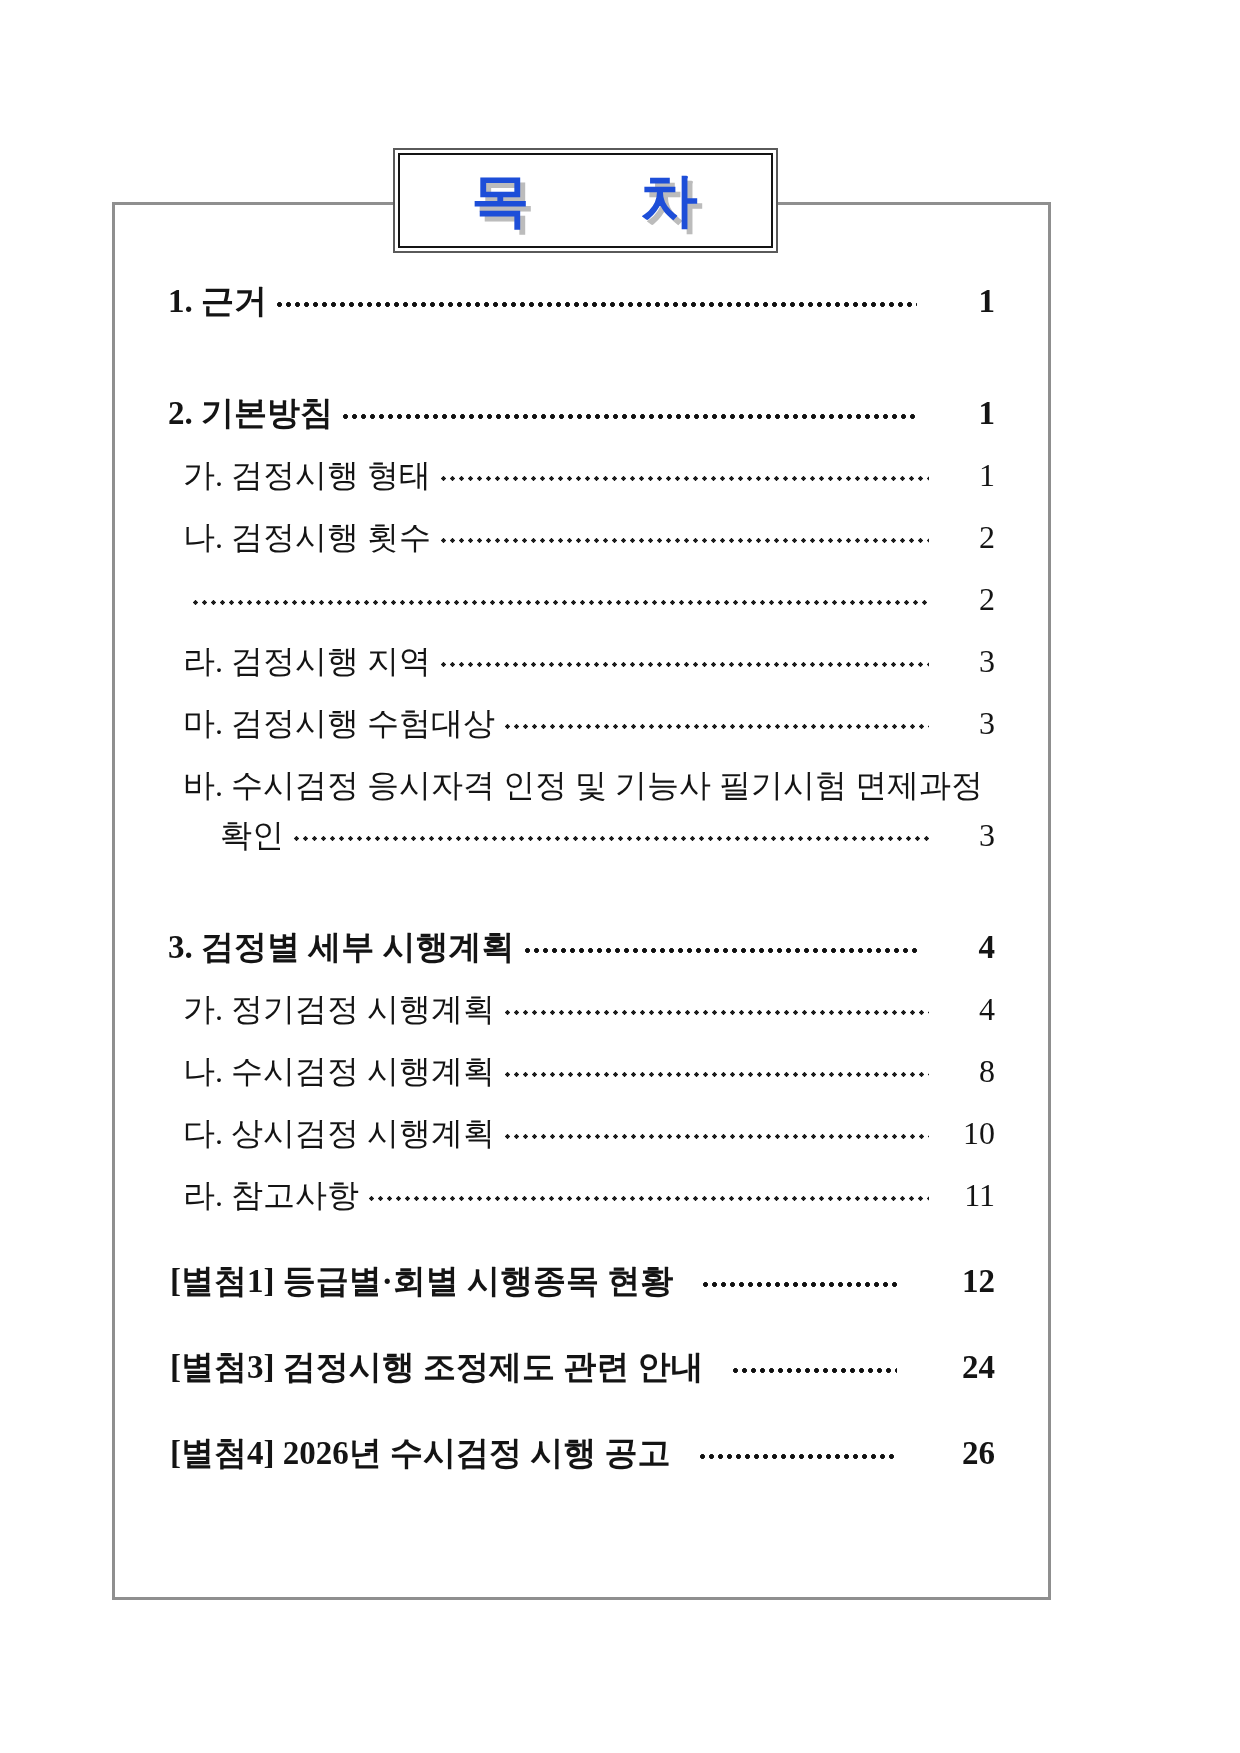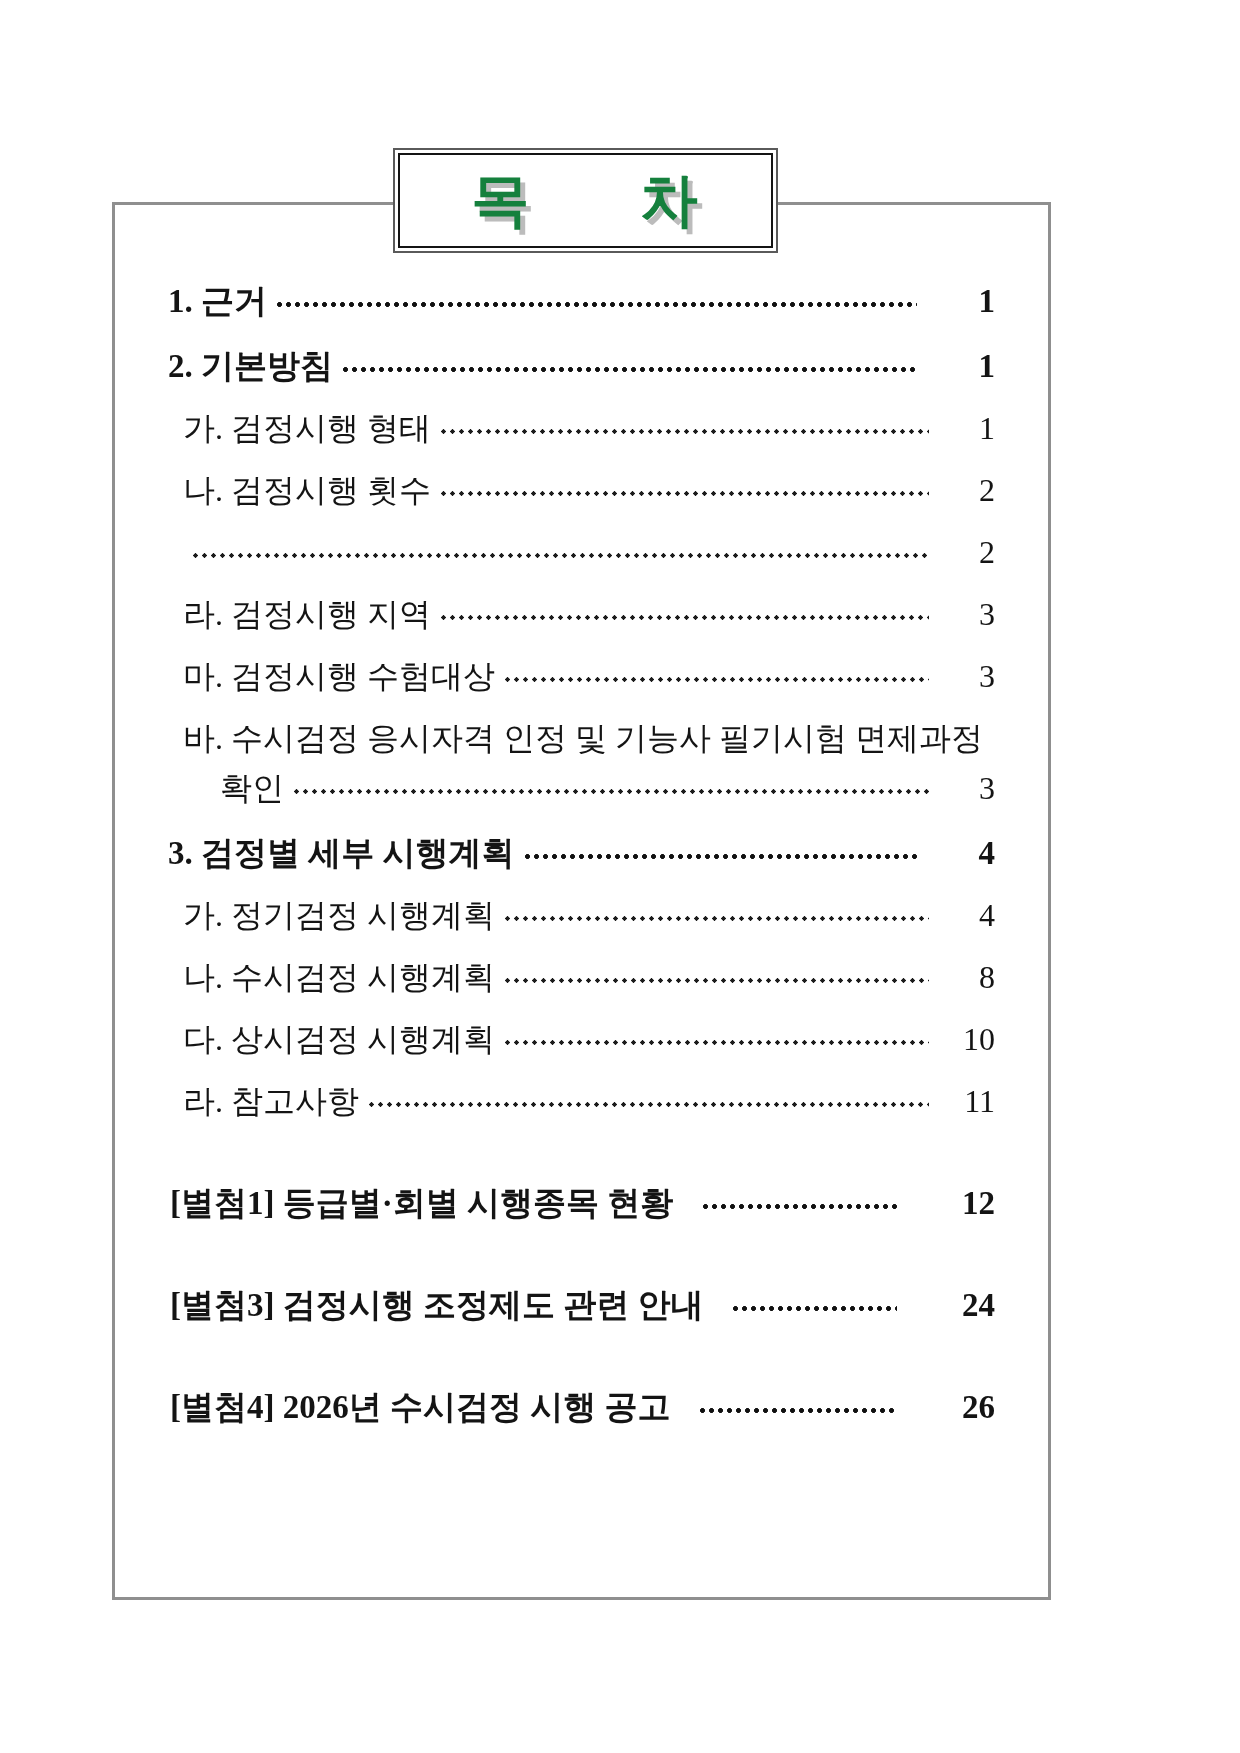--- a/index.html
+++ b/index.html
@@ -16,38 +16,38 @@
     position:absolute;left:393px;top:148px;width:385px;height:105px;
     box-sizing:border-box;background:#ffffff;border:2px solid #5a5a5a;
     padding:3px;z-index:2;
   }
   .title-inner{
     width:100%;height:100%;box-sizing:border-box;border:2px solid #141414;
     display:flex;align-items:center;justify-content:center;background:#ffffff;
   }
   .title-text{
     font-family:"Liberation Sans","DejaVu Sans",sans-serif;font-weight:bold;
-    font-size:58px;color:#15803d;white-space:pre;letter-spacing:2px;
+    font-size:58px;color:#1d4ed8;white-space:pre;letter-spacing:2px;
     text-shadow:5px 5px 0 #bcbcbc;
   }
   .toc{position:absolute;left:162px;top:282px;width:833px;z-index:1;}
   .row{
     display:flex;align-items:baseline;line-height:38px;font-size:32px;
   }
   .label{white-space:nowrap;}
   .dots{
     flex:1;align-self:center;height:7px;margin:0 8px;min-width:0;
     background-image:radial-gradient(circle,#1c1c1c 2px,transparent 2.3px);
     background-size:9px 7px;background-repeat:repeat-x;
     background-position:left center;position:relative;top:3px;
   }
-  .section{font-weight:bold;font-size:33px;padding-left:6px;margin-top:27px;}
+  .section{font-weight:bold;font-size:33px;padding-left:6px;margin-top:74px;}
   .sub{padding-left:21px;margin-top:24px;}
   .wrapline{padding-left:58px;margin-top:12px;}
-  .appendix{font-weight:bold;font-size:33px;padding-left:8px;margin-top:64px;gap:20px;}
+  .appendix{font-weight:bold;font-size:33px;padding-left:8px;margin-top:48px;gap:20px;}
   .section .dots,.appendix .dots{
     margin-right:20px;
     background-image:radial-gradient(circle,#111111 2.2px,transparent 2.5px);
   }
   .first{margin-top:0;}
   .page{width:58px;text-align:right;white-space:nowrap;}
 </style>
 </head>
 <body>
 

